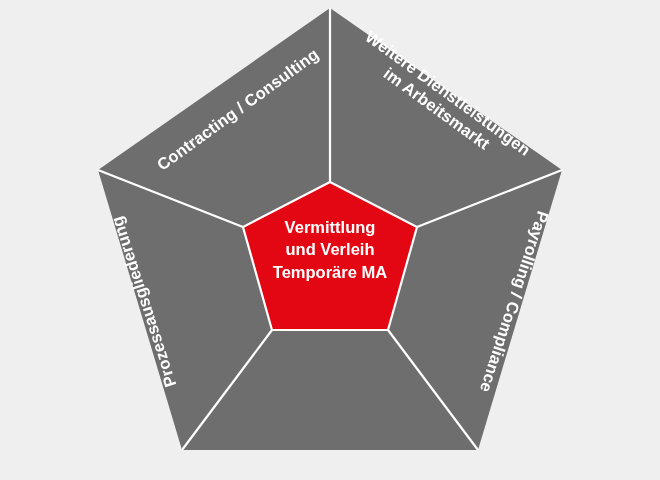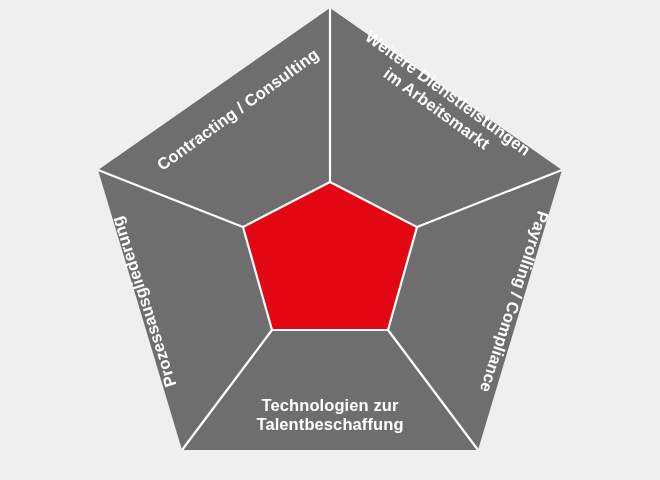--- a/index.html
+++ b/index.html
@@ -124,20 +124,21 @@
     <polygon points="330,182 417,227 388,330 272,330 243,227" fill="#e30613" stroke="#ffffff" stroke-width="2.2"></polygon>
   </svg>
 
   <div class="seg-label" id="label-contracting">Contracting / Consulting</div>
 
   <div class="seg-label" id="label-weitere">Weitere Dienstleistungen
 im Arbeitsmarkt</div>
 
   <div class="seg-label" id="label-payrolling">Payrolling / Compliance</div>
 
-  <div class="seg-label" id="label-technologien">Technologien zur
-Talentbeschaffung</div>
 
   <div class="seg-label" id="label-prozess">Prozessausgliederung</div>
 
+  <div id="label-center">Vermittlung
+und Verleih
+Temporäre MA</div>
 
 
 </div>
 
 </body></html>

